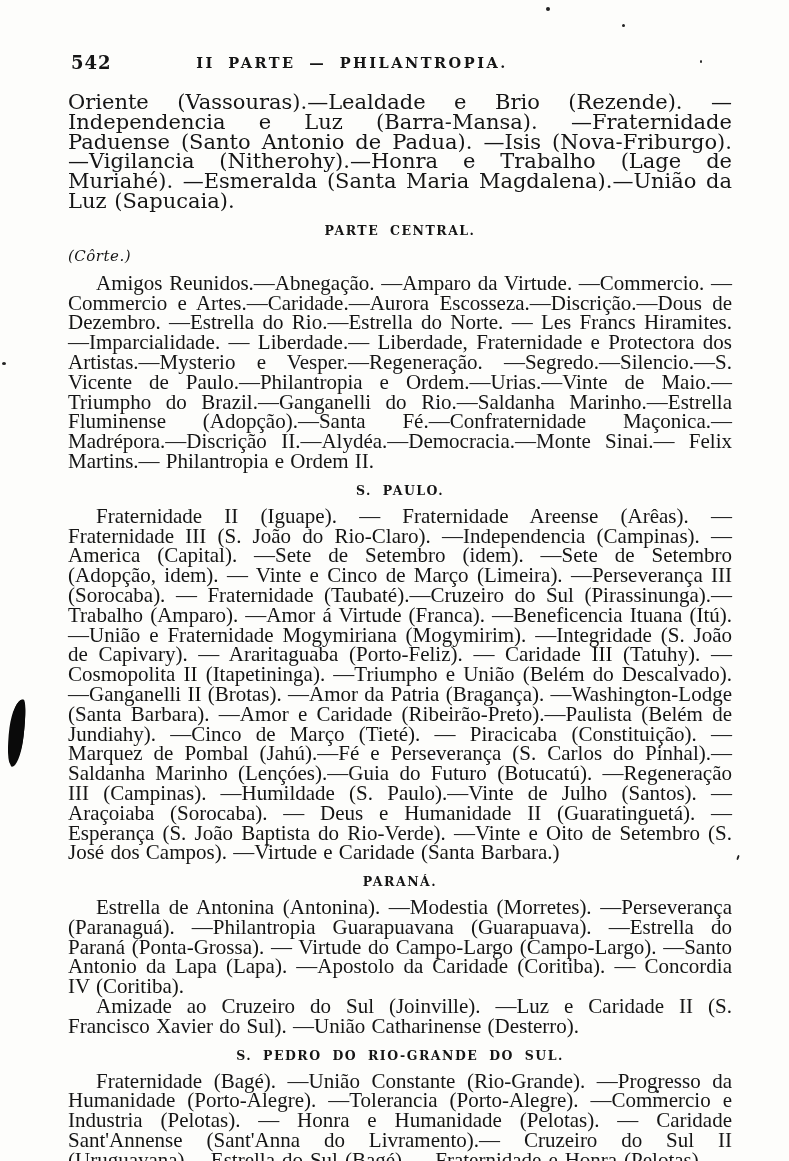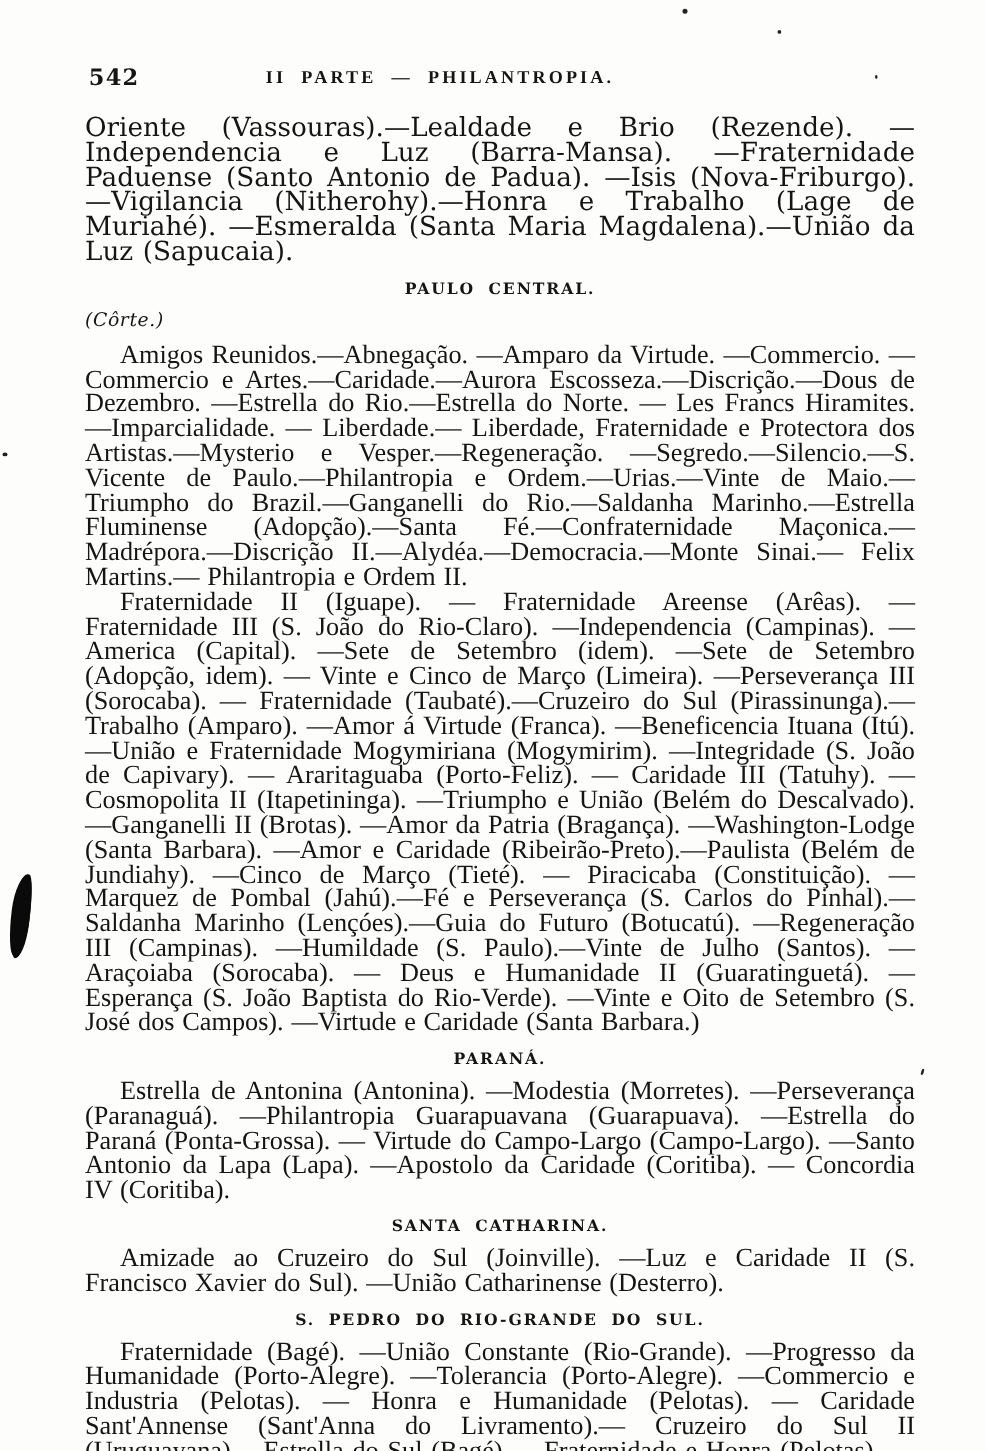--- a/index.html
+++ b/index.html
@@ -17,21 +17,20 @@
   
   .running-head { position: absolute; top: 52px; left: 0; width: 100%; height: 24px; }
   .page-number {
     position: absolute; left: 71px; top: 0;
     font-size: 18px; font-weight: bold; letter-spacing: 1px;
   }
   .running-title {
     position: absolute; left: 352px; top: 2px; transform: translateX(-50%);
     font-size: 14.5px; font-weight: bold; letter-spacing: 2.5px; word-spacing: 6px;
     white-space: nowrap;
-    font-family: Liberation Serif, serif;
   }
 
   
   .text-column {
     position: absolute; top: 93px; left: 68px; width: 664px;
   }
   .para {
     font-size: 21px; line-height: 19.8px;
     text-align: justify; margin: 0;
     word-spacing: 1px;
@@ -69,30 +68,30 @@
 <div class="page">
 
   <div class="running-head">
     <span class="page-number">542</span>
     <span class="running-title">II PARTE — PHILANTROPIA.</span>
   </div>
 
   <div class="text-column">
     <p class="para">Oriente (Vassouras).—Lealdade e Brio (Rezende). — Independencia e Luz (Barra-Mansa). —Fraternidade Paduense (Santo Antonio de Padua). —Isis (Nova-Friburgo).—Vigilancia (Nitherohy).—Honra e Trabalho (Lage de Muriahé). —Esmeralda (Santa Maria Magdalena).—União da Luz (Sapucaia).</p>
 
-    <div class="sec-heading">PAULO CENTRAL.</div>
+    <div class="sec-heading">PARTE CENTRAL.</div>
     <div class="sub-heading">(Côrte.)</div>
     <p class="para indent">Amigos Reunidos.—Abnegação. —Amparo da Virtude. —Commercio. —Commercio e Artes.—Caridade.—Aurora Escosseza.—Discrição.—Dous de Dezembro. —Estrella do Rio.—Estrella do Norte. — Les Francs Hiramites. —Imparcialidade. — Liberdade.— Liberdade, Fraternidade e Protectora dos Artistas.—Mysterio e Vesper.—Regeneração. —Segredo.—Silencio.—S. Vicente de Paulo.—Philantropia e Ordem.—Urias.—Vinte de Maio.—Triumpho do Brazil.—Ganganelli do Rio.—Saldanha Marinho.—Estrella Fluminense (Adopção).—Santa Fé.—Confraternidade Maçonica.—Madrépora.—Discrição II.—Alydéa.—Democracia.—Monte Sinai.— Felix Martins.— Philantropia e Ordem II.</p>
 
+    <div class="sec-heading">S. PAULO.</div>
     <p class="para indent">Fraternidade II (Iguape). — Fraternidade Areense (Arêas). — Fraternidade III (S. João do Rio-Claro). —Independencia (Campinas). —America (Capital). —Sete de Setembro (idem). —Sete de Setembro (Adopção, idem). — Vinte e Cinco de Março (Limeira). —Perseverança III (Sorocaba). — Fraternidade (Taubaté).—Cruzeiro do Sul (Pirassinunga).— Trabalho (Amparo). —Amor á Virtude (Franca). —Beneficencia Ituana (Itú).—União e Fraternidade Mogymiriana (Mogymirim). —Integridade (S. João de Capivary). — Araritaguaba (Porto-Feliz). — Caridade III (Tatuhy). —Cosmopolita II (Itapetininga). —Triumpho e União (Belém do Descalvado).—Ganganelli II (Brotas). —Amor da Patria (Bragança). —Washington-Lodge (Santa Barbara). —Amor e Caridade (Ribeirão-Preto).—Paulista (Belém de Jundiahy). —Cinco de Março (Tieté). — Piracicaba (Constituição). —Marquez de Pombal (Jahú).—Fé e Perseverança (S. Carlos do Pinhal).—Saldanha Marinho (Lençóes).—Guia do Futuro (Botucatú). —Regeneração III (Campinas). —Humildade (S. Paulo).—Vinte de Julho (Santos). — Araçoiaba (Sorocaba). — Deus e Humanidade II (Guaratinguetá). — Esperança (S. João Baptista do Rio-Verde). —Vinte e Oito de Setembro (S. José dos Campos). —Virtude e Caridade (Santa Barbara.)</p>
 
     <div class="sec-heading">PARANÁ.</div>
     <p class="para indent">Estrella de Antonina (Antonina). —Modestia (Morretes). —Perseverança (Paranaguá). —Philantropia Guarapuavana (Guarapuava). —Estrella do Paraná (Ponta-Grossa). — Virtude do Campo-Largo (Campo-Largo). —Santo Antonio da Lapa (Lapa). —Apostolo da Caridade (Coritiba). — Concordia IV (Coritiba).</p>
 
-    <div class="sec-heading">SANTA CATHARINA.</div>
     <p class="para indent">Amizade ao Cruzeiro do Sul (Joinville). —Luz e Caridade II (S. Francisco Xavier do Sul). —União Catharinense (Desterro).</p>
 
     <div class="sec-heading">S. PEDRO DO RIO-GRANDE DO SUL.</div>
     <p class="para indent">Fraternidade (Bagé). —União Constante (Rio-Grande). —Progresso da Humanidade (Porto-Alegre). —Tolerancia (Porto-Alegre). —Commercio e Industria (Pelotas). — Honra e Humanidade (Pelotas). — Caridade Sant'Annense (Sant'Anna do Livramento).— Cruzeiro do Sul II (Uruguayana).—Estrella do Sul (Bagé). —Fraternidade e Honra (Pelotas). —Fraternos do Sul (S. Gabriel).—Indivisivel (Santa Victoria). —Philantropia (Rio-Grande).—Rocha-Negra (S. Gabriel).—União Pedritense (D. Pedrito).— Vigilancia e Fé (S. Borja).—Triumpho da Razão (Alegrete). — Luz e Ordem (Porto-Alegre). Philantropia Rio-Pardense (Rio-Pardo).— Progresso Municipal (Cachoeira). — Boca do Monte (Santa Maria da Boca do Monte).—União Lavrense (Lavras).— União e Força (S. João do Monte-Negro). — Progresso Itaquiense (Itaqui). —Philantropia Rosarense (Rosario).—Zur Eintracht (Porto-Alegre). — Estrella do Oriente III (S. Leopoldo). —</p>
   </div>
 
   <div class="ink-blob"></div>
   <div class="speck s1"></div>
   <div class="speck s2"></div>
   <div class="speck s3"></div>

